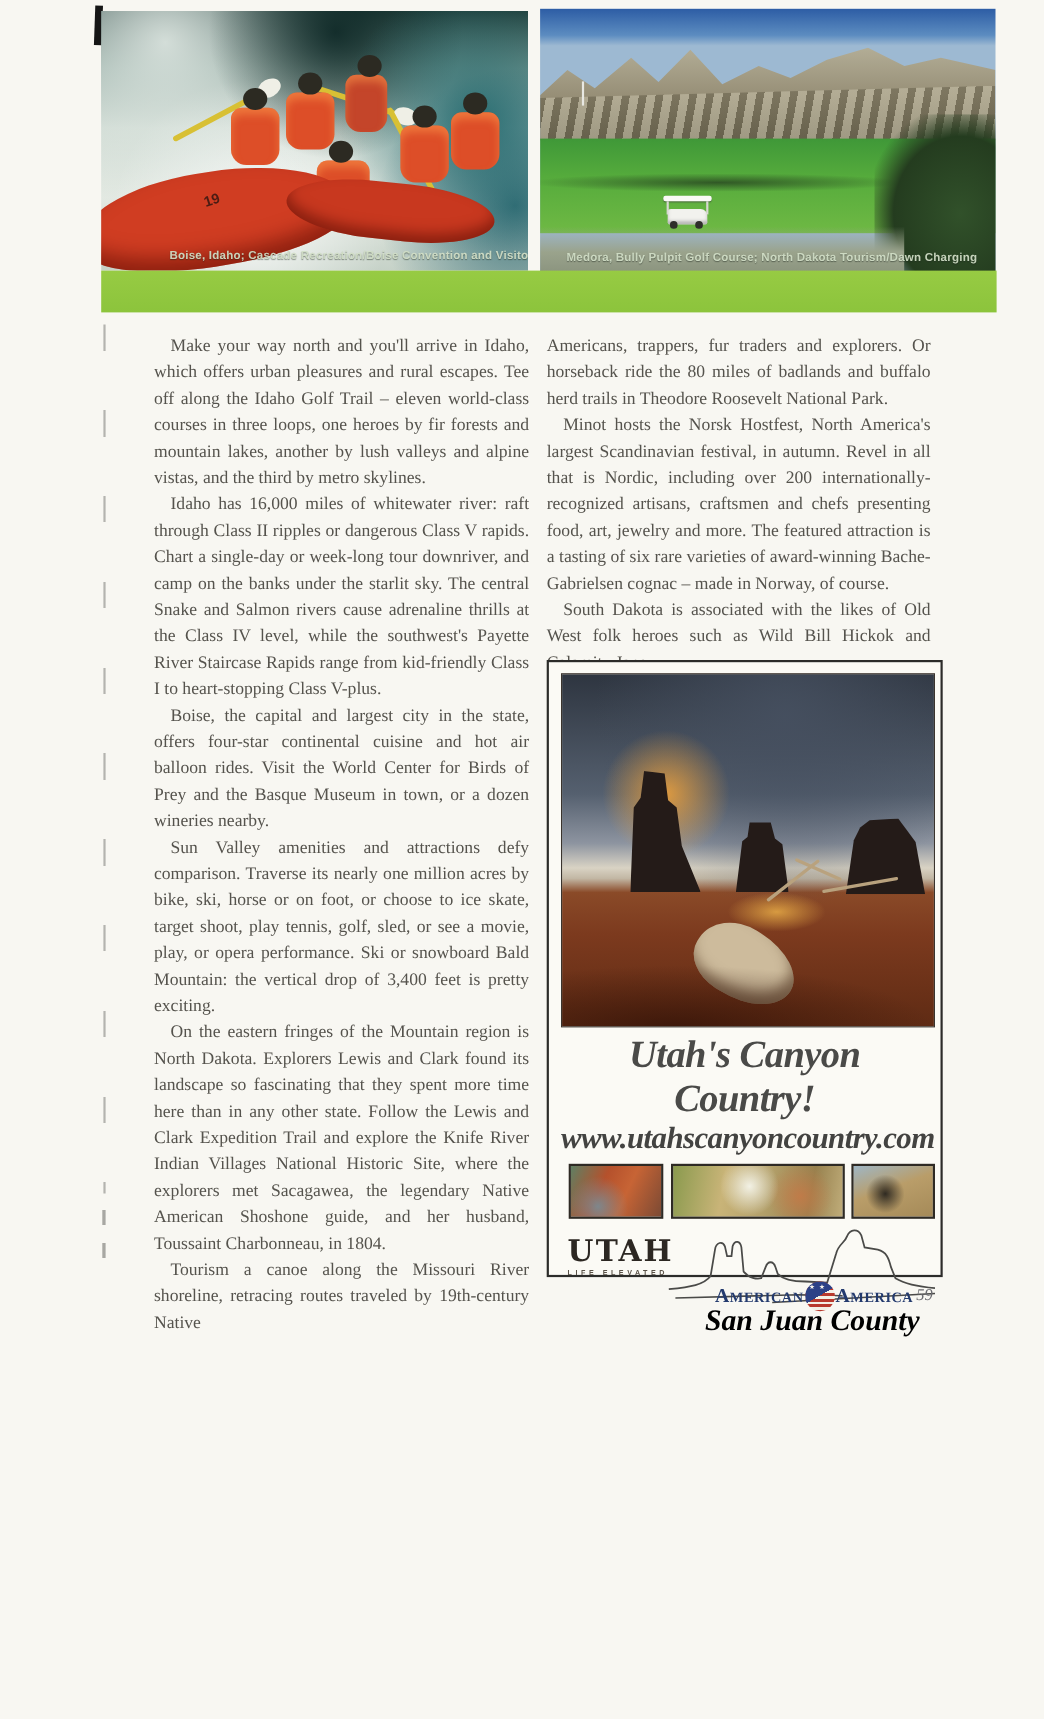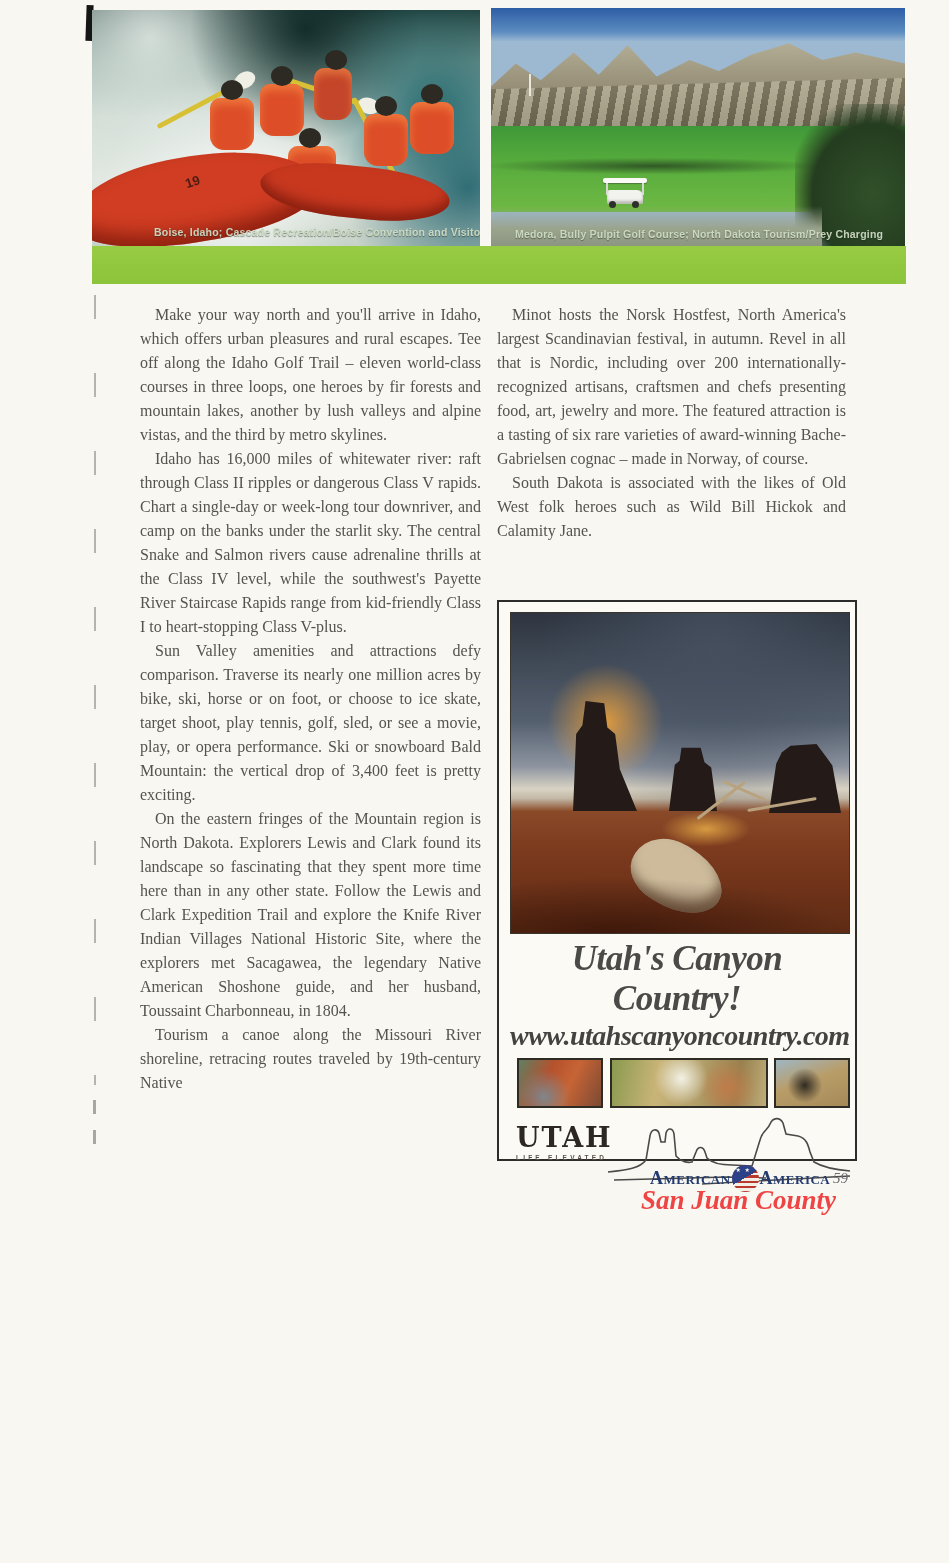--- a/index.html
+++ b/index.html
@@ -99,21 +99,21 @@
       radial-gradient(circle at 75% 60%, rgba(200,120,70,.8), rgba(200,120,70,0) 25%),
       linear-gradient(100deg,#8a9a4e 0%,#c9b478 30%,#b3a06a 55%,#97814e 80%,#c0ad7a 100%);}
   .thumb3{left:264px;width:76px;background:
       radial-gradient(circle at 40% 55%, rgba(40,36,30,.95), rgba(40,36,30,0) 35%),
       linear-gradient(160deg,#9fb6c4 0%,#b99d69 45%,#a58a58 100%);}
   .ad-bottom{position:relative;height:112px;}
   .utah-logo{position:absolute;left:6px;top:14px;color:#2c2722;}
   .utah-word{font-family:"DejaVu Serif",serif;font-weight:bold;font-size:27px;letter-spacing:2px;line-height:27px;}
   .utah-tagline{font-family:"Liberation Sans",sans-serif;font-size:6.5px;font-weight:bold;letter-spacing:3.2px;color:#5a5248;margin-top:3px;}
   .canyon-svg{position:absolute;left:96px;top:0;}
-  .sanjuan{position:absolute;right:8px;bottom:6px;font-style:italic;font-weight:bold;font-size:27px;color:#ef4444;letter-spacing:0;}
+  .sanjuan{position:absolute;right:8px;bottom:6px;font-style:italic;font-weight:bold;font-size:27px;color:#000000;letter-spacing:0;}
   
   .footer-brand{position:absolute;left:650px;top:1165px;display:flex;align-items:center;color:#233a6e;}
   .brand-text{font-variant:small-caps;font-weight:bold;font-size:18px;letter-spacing:.5px;}
   .brand-logo{position:relative;width:27px;height:27px;border-radius:50%;margin:0 1px;overflow:hidden;
     background:repeating-linear-gradient(180deg,#b8392d 0 2.6px,#f3efe5 2.6px 5.2px);}
   .brand-logo::before{content:"";position:absolute;left:0;top:0;width:100%;height:100%;
     background:linear-gradient(150deg,#2c4187 48%,rgba(44,65,135,0) 48%);}
   .brand-stars{position:absolute;left:4px;top:1px;color:#f5f2ea;font-size:6px;letter-spacing:1px;}
   .page-number{position:absolute;left:833px;top:1170px;font-style:italic;font-size:15px;color:#6b6b70;}
 </style>
@@ -152,33 +152,35 @@
     <div class="foreground-path"></div>
     <div class="pin-flag"></div>
     <div class="golf-cart">
       <div class="canopy"></div>
         <div class="post1"></div>
         <div class="post2"></div>
       <div class="body"></div>
         <div class="wheel1"></div>
         <div class="wheel2"></div>
     </div>
-    <div class="caption caption-right">Medora, Bully Pulpit Golf Course; North Dakota Tourism/Prey Charging</div>
+    <div class="caption caption-right">Medora, Bully Pulpit Golf Course; North Dakota Tourism/Dawn Charging</div>
   </div>
 
   <div class="green-band"></div>
 
   <div class="col col-left">
     <p>Make your way north and you'll arrive in Idaho, which offers urban pleasures and rural escapes. Tee off along the Idaho Golf Trail – eleven world-class courses in three loops, one heroes by fir forests and mountain lakes, another by lush valleys and alpine vistas, and the third by metro skylines.</p>
     <p>Idaho has 16,000 miles of whitewater river: raft through Class II ripples or dangerous Class V rapids. Chart a single-day or week-long tour downriver, and camp on the banks under the starlit sky. The central Snake and Salmon rivers cause adrenaline thrills at the Class IV level, while the southwest's Payette River Staircase Rapids range from kid-friendly Class I to heart-stopping Class V-plus.</p>
+    <p>Boise, the capital and largest city in the state, offers four-star continental cuisine and hot air balloon rides. Visit the World Center for Birds of Prey and the Basque Museum in town, or a dozen wineries nearby.</p>
     <p>Sun Valley amenities and attractions defy comparison. Traverse its nearly one million acres by bike, ski, horse or on foot, or choose to ice skate, target shoot, play tennis, golf, sled, or see a movie, play, or opera performance. Ski or snowboard Bald Mountain: the vertical drop of 3,400 feet is pretty exciting.</p>
     <p>On the eastern fringes of the Mountain region is North Dakota. Explorers Lewis and Clark found its landscape so fascinating that they spent more time here than in any other state. Follow the Lewis and Clark Expedition Trail and explore the Knife River Indian Villages National Historic Site, where the explorers met Sacagawea, the legendary Native American Shoshone guide, and her husband, Toussaint Charbonneau, in 1804.</p>
     <p>Tourism a canoe along the Missouri River shoreline, retracing routes traveled by 19th-century Native</p>
   </div>
   <div class="col col-right">
+    <p class="no-indent">Americans, trappers, fur traders and explorers. Or horseback ride the 80 miles of badlands and buffalo herd trails in Theodore Roosevelt National Park.</p>
     <p>Minot hosts the Norsk Hostfest, North America's largest Scandinavian festival, in autumn. Revel in all that is Nordic, including over 200 internationally-recognized artisans, craftsmen and chefs presenting food, art, jewelry and more. The featured attraction is a tasting of six rare varieties of award-winning Bache-Gabrielsen cognac – made in Norway, of course.</p>
     <p>South Dakota is associated with the likes of Old West folk heroes such as Wild Bill Hickok and Calamity Jane.</p>
   </div>
 
   <div class="ad">
     <div class="ad-photo">
       <div class="butte-dark butte-a"></div>
       <div class="butte-dark butte-b"></div>
       <div class="butte-dark butte-c"></div>
       <div class="glow-spot"></div>

